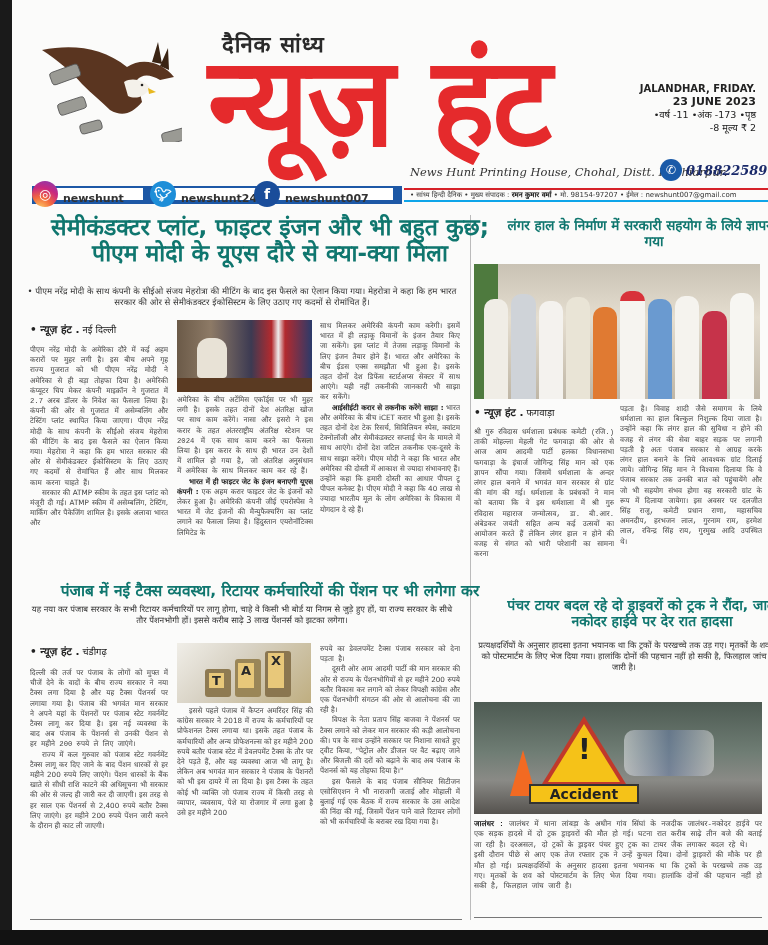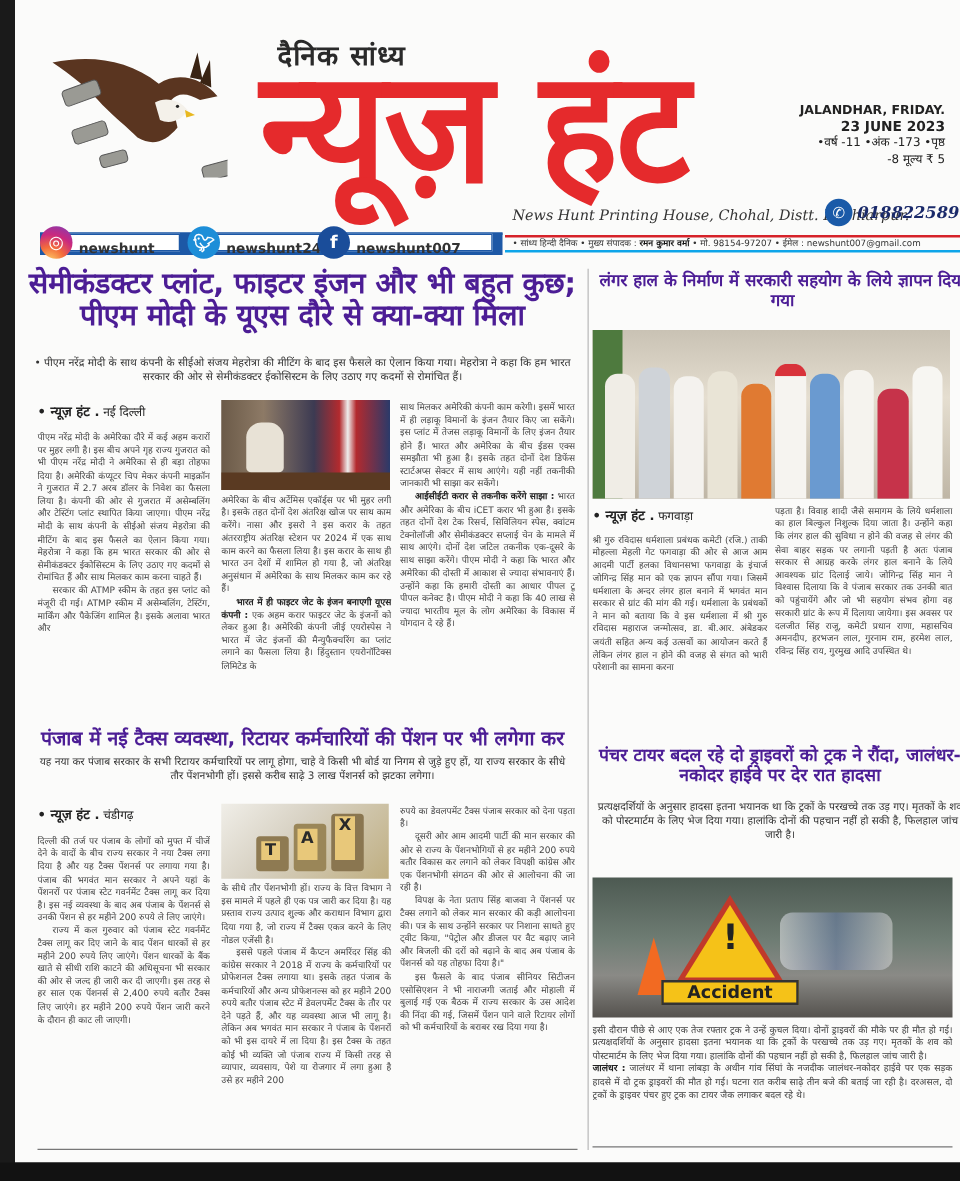--- a/index.html
+++ b/index.html
@@ -28,27 +28,27 @@
   .social .slabel { background: #fff; height: 14px; margin-left: -4px; padding: 4px 6px 0 8px; font-size: 11px; font-weight: bold; line-height: 14px; color: #333; border: 1px solid #1d58a6; }
   .insta { background: radial-gradient(circle at 30% 110%, #fdd36a 0%, #f46c3b 35%, #c9287f 65%, #7a3fb8 100%); }
   .twitter { background: #1d8ed8; }
   .fb { background: #1a4d9a; }
 
   .info-strip { position: absolute; left: 392px; top: 188px; width: 376px; height: 14px; border-top: 2px solid #d62229; border-bottom: 2px solid #0ea5e9; font-size: 7px; line-height: 10px; padding-left: 6px; color: #333; white-space: nowrap; overflow: hidden; }
   .info-strip b { color: #111; }
 
   
   .col-rule { position: absolute; background: #bbb; width: 1px; }
-  .hl { font-weight: bold; color: #4c1d95; text-align: center; line-height: 1.15; }
+  .hl { font-weight: bold; color: #0f766e; text-align: center; line-height: 1.15; margin-left: 28px; }
   .deck { text-align: center; color: #333; line-height: 1.35; }
   .byline { font-size: 9.5px; color: #222; }
   .byline b { font-weight: bold; font-size: 10.5px; }
   .body-text { font-size: 7.2px; line-height: 10.2px; color: #444; text-align: justify; overflow: hidden; }
   .body-text p { text-indent: 12px; }
-  .body-text p.first { text-indent: 0; }
+  .body-text p.first { text-indent: 0; font-family: Liberation Mono, monospace; }
   .body-text b { color: #222; }
 
   .photo { position: absolute; overflow: hidden; }
 </style>
 </head>
 <body>
 
 <div class="page">
 
   <div class="masthead">
@@ -65,21 +65,21 @@
         <rect x="130" y="108" width="28" height="12" rx="3" transform="rotate(-15 144 114)"></rect>
       </g>
     </svg>
     <div class="tagline">दैनिक सांध्य</div>
     <div class="brand">न्यूज़ हंट</div>
 
     <div class="dateline">
       <div class="city">JALANDHAR, FRIDAY.</div>
       <div class="date">23 JUNE 2023</div>
       <div class="meta">•वर्ष -11  •अंक -173  •पृष्ठ</div>
-      <div class="meta">-8 मूल्य ₹ 5</div>
+      <div class="meta">-8 मूल्य ₹ 2</div>
     </div>
 
     <div class="printing">News Hunt Printing House, Chohal, Distt. Hoshiarpur.</div>
     <div class="phone">
       <span class="phone-icon">✆</span>
       <span class="phone-num">01882258911</span>
     </div>
 
     <div class="social-bar">
       <div class="social" style="left:0">
@@ -169,21 +169,20 @@
       <div style="position:absolute; left:28px; top:26px; width:26px; height:28px; background:#8e7a52; border-radius:3px;"></div>
       <div style="position:absolute; left:58px; top:16px; width:26px; height:38px; background:#9a8658; border-radius:3px;"></div>
       <div style="position:absolute; left:88px; top:8px; width:26px; height:46px; background:#8a7650; border-radius:3px;"></div>
       <div style="position:absolute; left:32px; top:18px; display:flex; gap:14px; font-weight:bold; font-size:13px; color:#2a2a2a;">
         <span style="background:#e8c87a; padding:0 3px; margin-top:12px;">T</span>
         <span style="background:#e8c87a; padding:0 3px; margin-top:2px;">A</span>
         <span style="background:#e8c87a; padding:0 3px; margin-top:-8px;">X</span>
       </div>
     </div>
     <div class="body-text" style="position:absolute; left:165px; top:706px; width:136px; height:212px;">
-      <p class="first">के सीधे तौर पेंशनभोगी हों। राज्य के वित्त विभाग ने इस मामले में पहले ही एक पत्र जारी कर दिया है। यह प्रस्ताव राज्य उत्पाद शुल्क और कराधान विभाग द्वारा दिया गया है, जो राज्य में टैक्स एकत्र करने के लिए नोडल एजेंसी है।</p>
       <p>इससे पहले पंजाब में कैप्टन अमरिंदर सिंह की कांग्रेस सरकार ने 2018 में राज्य के कर्मचारियों पर प्रोफेशनल टैक्स लगाया था। इसके तहत पंजाब के कर्मचारियों और अन्य प्रोफेशनल्स को हर महीने 200 रुपये बतौर पंजाब स्टेट में डेवलपमेंट टैक्स के तौर पर देने पड़ते हैं, और यह व्यवस्था आज भी लागू है। लेकिन अब भगवंत मान सरकार ने पंजाब के पेंशनरों को भी इस दायरे में ला दिया है। इस टैक्स के तहत कोई भी व्यक्ति जो पंजाब राज्य में किसी तरह से व्यापार, व्यवसाय, पेशे या रोजगार में लगा हुआ है उसे हर महीने 200</p>
     </div>
     <div class="body-text" style="position:absolute; left:308px; top:644px; width:140px; height:274px;">
       <p class="first">रुपये का डेवलपमेंट टैक्स पंजाब सरकार को देना पड़ता है।</p>
       <p>दूसरी ओर आम आदमी पार्टी की मान सरकार की ओर से राज्य के पेंशनभोगियों से हर महीने 200 रुपये बतौर विकास कर लगाने को लेकर विपक्षी कांग्रेस और एक पेंशनभोगी संगठन की ओर से आलोचना की जा रही है।</p>
       <p>विपक्ष के नेता प्रताप सिंह बाजवा ने पेंशनर्स पर टैक्स लगाने को लेकर मान सरकार की कड़ी आलोचना की। पत्र के साथ उन्होंने सरकार पर निशाना साधते हुए ट्वीट किया, "पेट्रोल और डीजल पर वैट बढ़ाए जाने और बिजली की दरों को बढ़ाने के बाद अब पंजाब के पेंशनर्स को यह तोहफा दिया है।"</p>
       <p>इस फैसले के बाद पंजाब सीनियर सिटीजन एसोसिएशन ने भी नाराजगी जताई और मोहाली में बुलाई गई एक बैठक में राज्य सरकार के उस आदेश की निंदा की गई, जिसमें पेंशन पाने वाले रिटायर लोगों को भी कर्मचारियों के बराबर रख दिया गया है।</p>
     </div>
     <div style="position:absolute; left:18px; top:919px; width:432px; height:1px; background:#777;"></div>
   </div>
@@ -193,20 +192,20 @@
     <div class="deck" style="position:absolute; left:462px; top:640px; width:300px; font-size:8.3px;">प्रत्यक्षदर्शियों के अनुसार हादसा इतना भयानक था कि ट्रकों के परखच्चे तक उड़ गए। मृतकों के शव को पोस्टमार्टम के लिए भेज दिया गया। हालांकि दोनों की पहचान नहीं हो सकी है, फिलहाल जांच जारी है।</div>
     <div class="photo" style="left:462px; top:702px; width:288px; height:112px; background:linear-gradient(180deg,#4d5a52 0%,#6f7d74 45%,#8a8a86 70%,#55524e 100%);">
       <div style="position:absolute; left:150px; top:28px; width:90px; height:46px; background:linear-gradient(90deg,#e4e6ea,#6a7fa8,#d8d8d8); opacity:.55; border-radius:10px;"></div>
       <div style="position:absolute; left:36px; top:48px; width:0; height:0; border-left:13px solid transparent; border-right:13px solid transparent; border-bottom:46px solid #f26a22;"></div>
       <div style="position:absolute; left:68px; top:14px; width:0; height:0; border-left:42px solid transparent; border-right:42px solid transparent; border-bottom:68px solid #c0392b;"></div>
       <div style="position:absolute; left:74px; top:22px; width:0; height:0; border-left:36px solid transparent; border-right:36px solid transparent; border-bottom:58px solid #f5c218;"></div>
       <div style="position:absolute; left:104px; top:34px; width:12px; font-weight:bold; font-size:28px; color:#222; text-align:center; line-height:1;">!</div>
       <div style="position:absolute; left:55px; top:82px; width:110px; height:20px; background:#f5c218; border:2px solid #333; font-weight:bold; font-size:14px; color:#222; text-align:center; line-height:16px;">Accident</div>
     </div>
     <div class="body-text" style="position:absolute; left:462px; top:819px; width:288px; height:98px; font-size:7.4px; line-height:10.4px;">
+      <p class="first"><b>जालंधर :</b> <span>जालंधर में थाना लांबड़ा के अधीन गांव सिंघां के नजदीक जालंधर-नकोदर हाईवे पर एक सड़क हादसे में दो ट्रक ड्राइवरों की मौत हो गई। घटना रात करीब साढ़े तीन बजे की बताई जा रही है। दरअसल, दो ट्रकों के ड्राइवर पंचर हुए ट्रक का टायर जैक लगाकर बदल रहे थे।</span></p>
       <p class="first">इसी दौरान पीछे से आए एक तेज रफ्तार ट्रक ने उन्हें कुचल दिया। दोनों ड्राइवरों की मौके पर ही मौत हो गई। प्रत्यक्षदर्शियों के अनुसार हादसा इतना भयानक था कि ट्रकों के परखच्चे तक उड़ गए। मृतकों के शव को पोस्टमार्टम के लिए भेज दिया गया। हालांकि दोनों की पहचान नहीं हो सकी है, फिलहाल जांच जारी है।</p>
-      <p class="first"><b>जालंधर :</b> <span>जालंधर में थाना लांबड़ा के अधीन गांव सिंघां के नजदीक जालंधर-नकोदर हाईवे पर एक सड़क हादसे में दो ट्रक ड्राइवरों की मौत हो गई। घटना रात करीब साढ़े तीन बजे की बताई जा रही है। दरअसल, दो ट्रकों के ड्राइवर पंचर हुए ट्रक का टायर जैक लगाकर बदल रहे थे।</span></p>
     </div>
     <div style="position:absolute; left:462px; top:917px; width:288px; height:1px; background:#777;"></div>
   </div>
 
 </div>
 <div class="bottom-bar"></div>
 
 </body></html>

